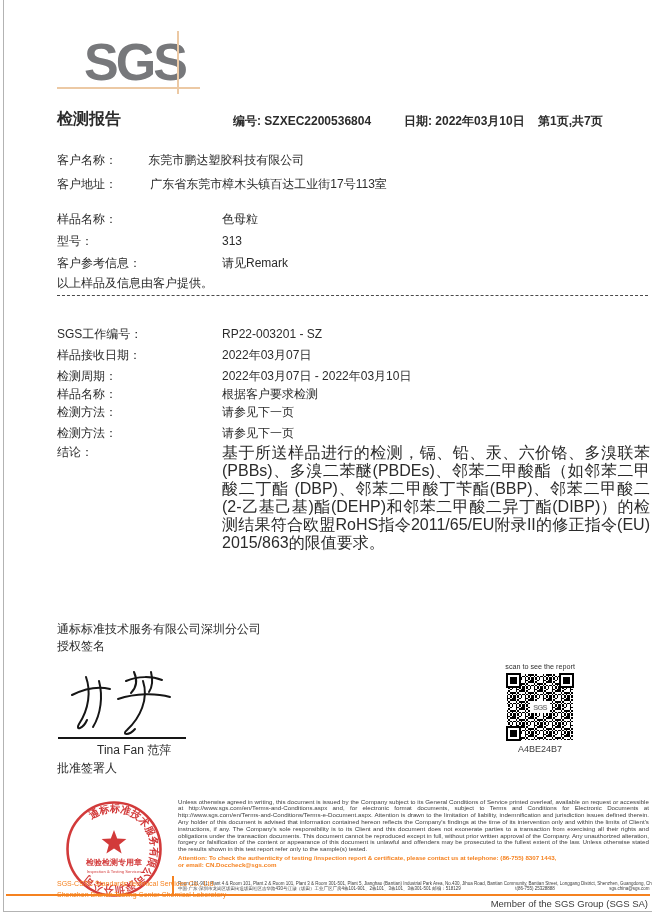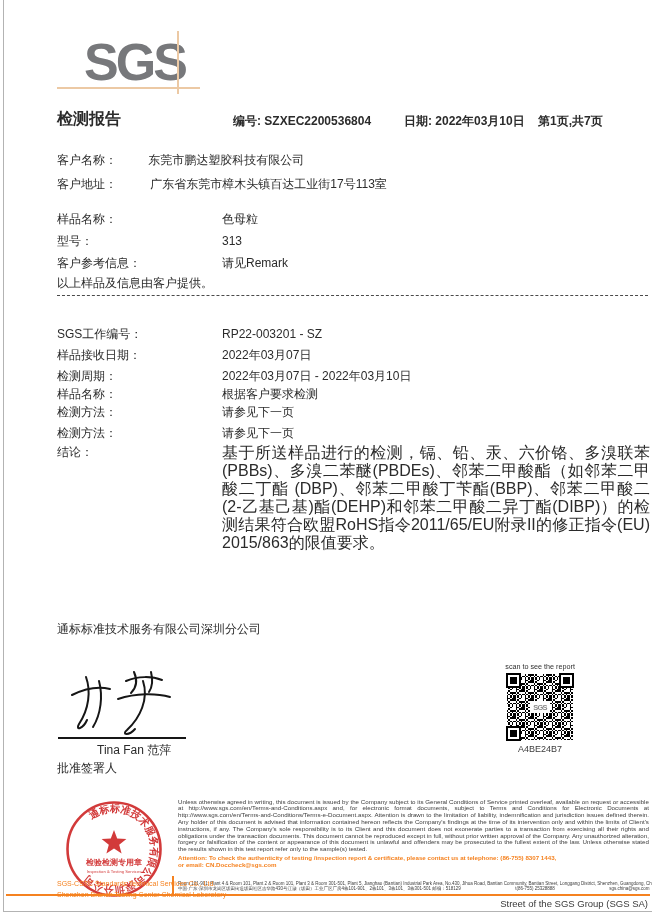--- a/index.html
+++ b/index.html
@@ -134,20 +134,21 @@
   <div class="abs fs12 lab" style="top:404px">检测方法：</div>
   <div class="abs fs12" style="left:222px;top:404px">请参见下一页</div>
   <div class="abs fs12 lab" style="top:425px">检测方法：</div>
   <div class="abs fs12" style="left:222px;top:425px">请参见下一页</div>
 
   <div class="abs fs12 lab" style="top:444px">结论：</div>
   <div class="abs conclusion-p">基于所送样品进行的检测，镉、铅、汞、六价铬、多溴联苯(PBBs)、多溴二苯醚(PBDEs)、邻苯二甲酸酯（如邻苯二甲酸二丁酯 (DBP)、邻苯二甲酸丁苄酯(BBP)、邻苯二甲酸二(2-乙基己基)酯(DEHP)和邻苯二甲酸二异丁酯(DIBP)）的检测结果符合欧盟RoHS指令2011/65/EU附录II的修正指令(EU) 2015/863的限值要求。</div>
 
   <div class="abs sig-company">
     <div>通标标准技术服务有限公司深圳分公司</div>
+    <div>授权签名</div>
   </div>
 
   <svg class="abs sig-svg" width="130" height="68" viewBox="0 0 130 68">
     <g stroke="#161616" stroke-width="2" fill="none" stroke-linecap="round">
       <path d="M4,27 C16,21 30,18 42,21"></path>
       <path d="M18,9 C23,23 21,41 11,56 C7,63 15,61 19,52"></path>
       <path d="M31,13 C35,28 33,46 25,59"></path>
       <path d="M58,13 C70,8 84,8 94,12"></path>
       <path d="M66,4 C70,13 68,20 63,25"></path>
       <path d="M83,4 C85,12 85,18 81,24"></path>
@@ -210,15 +211,15 @@
       </div>
       <div class="addr-row">
         <span>中国·广东·深圳市龙岗区坂田街道坂田社区吉华路430号江灏（坂田）工业厂区厂房4栋101-901、2栋101、3栋101、3栋301-501  邮编：518129</span>
         <span class="gap">t(86-755) 25328888</span>
         <span class="gap">sgs.china@sgs.com</span>
       </div>
     </div>
   </div>
 
   <div class="abs foot-hrule"></div>
-  <div class="abs member">Street of the SGS Group (SGS SA)</div>
+  <div class="abs member">Member of the SGS Group (SGS SA)</div>
 
 </div>
 
 </body></html>

